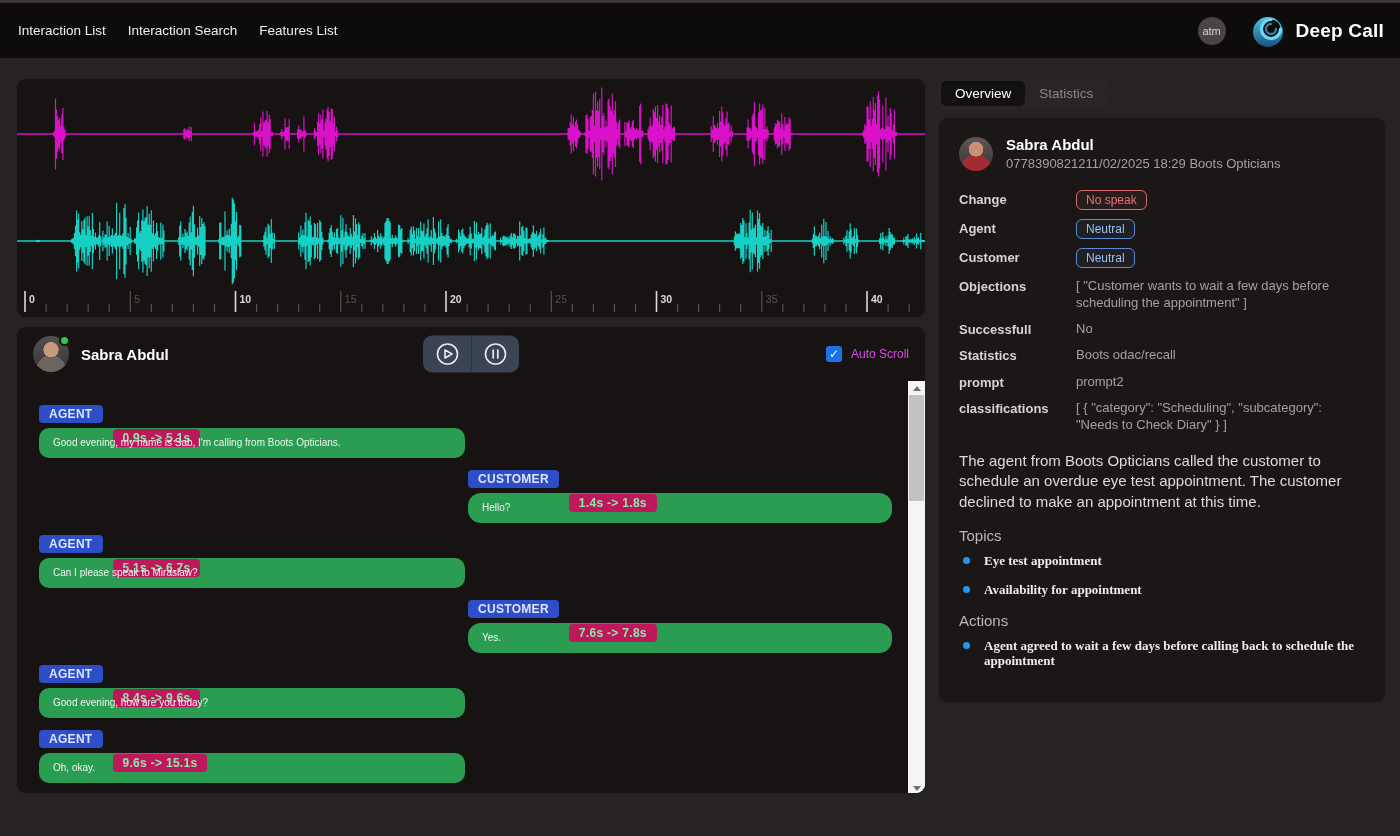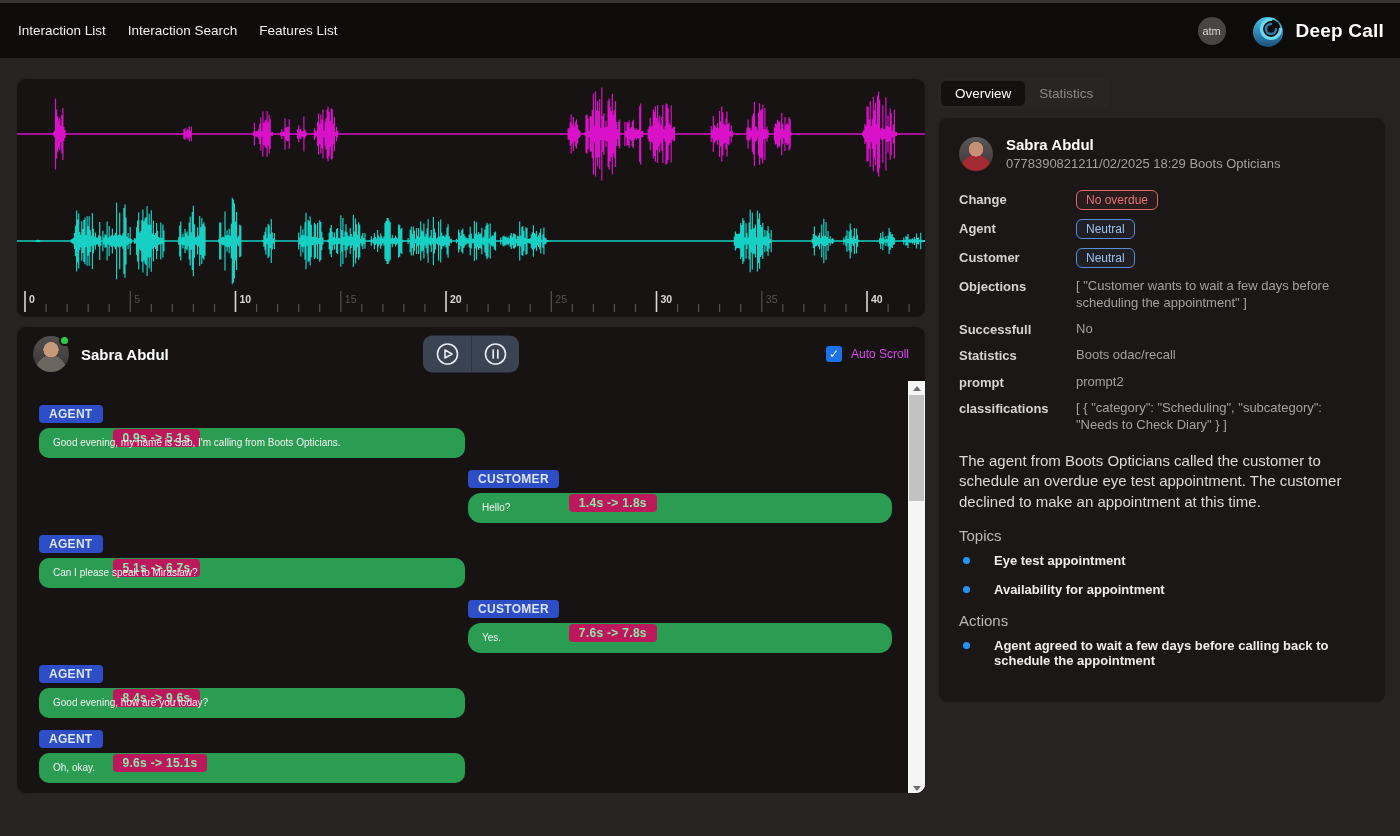--- a/index.html
+++ b/index.html
@@ -120,21 +120,21 @@
   .fields { margin-top:19px; }
   .f-row { display:grid; grid-template-columns:97px 1fr; gap:20px; margin-bottom:9px; align-items:start; }
   .f-label { font-size:13px; font-weight:700; color:#d8d3d3; padding-top:2px; }
   .f-value { font-size:13px; color:#a5a0a0; line-height:1.32; }
   .pill { display:inline-block; font-size:12px; padding:1px 9px; border-radius:6px; line-height:16px; }
   .pill-red { color:#e57373; border:1.5px solid #d96a6a; background:rgba(217,106,106,.07); }
   .pill-blue { color:#9dc0ee; border:1.5px solid #5b8dd6; background:rgba(91,141,214,.07); }
   .summary { margin-top:18px; font-size:15px; color:#dedada; line-height:1.36; }
   .sec-head { margin-top:15px; font-size:15px; font-weight:400; color:#bdb8b8; }
   ul.dots { list-style:none; margin-top:9px; }
-  ul.dots li { display:flex; gap:24px; margin-bottom:13px; }
+  ul.dots li { display:flex; gap:14px; margin-bottom:13px;font-family:Liberation Serif, serif; }
   .dot { flex:0 0 auto; width:7px; height:7px; border-radius:50%; background:#2196f3; margin-top:4px; margin-left:4px; }
   .dot-text { font-size:13px; font-weight:700; color:#f0ecec; line-height:1.18; }
 </style>
 </head>
 <body>
 
 <header class="topnav">
   <nav class="nav-menu" id="nav-menu">
       <a class="nav-item">Interaction List</a>
       <a class="nav-item">Interaction Search</a>
@@ -321,21 +321,21 @@
       <div class="contact">
         <div class="avatar small"></div>
         <div>
           <div class="contact-name">Sabra Abdul</div>
           <div class="contact-sub">0778390821211/02/2025 18:29 Boots Opticians</div>
         </div>
       </div>
       <div class="fields" id="fields">
           <div class="f-row">
             <div class="f-label">Change</div>
-            <div class="f-value"><span class="pill pill-red">No overdue</span></div>
+            <div class="f-value"><span class="pill pill-red">No speak</span></div>
           </div>
           <div class="f-row">
             <div class="f-label">Agent</div>
             <div class="f-value"><span class="pill pill-blue">Neutral</span></div>
           </div>
           <div class="f-row">
             <div class="f-label">Customer</div>
             <div class="f-value"><span class="pill pill-blue">Neutral</span></div>
           </div>
           <div class="f-row">

